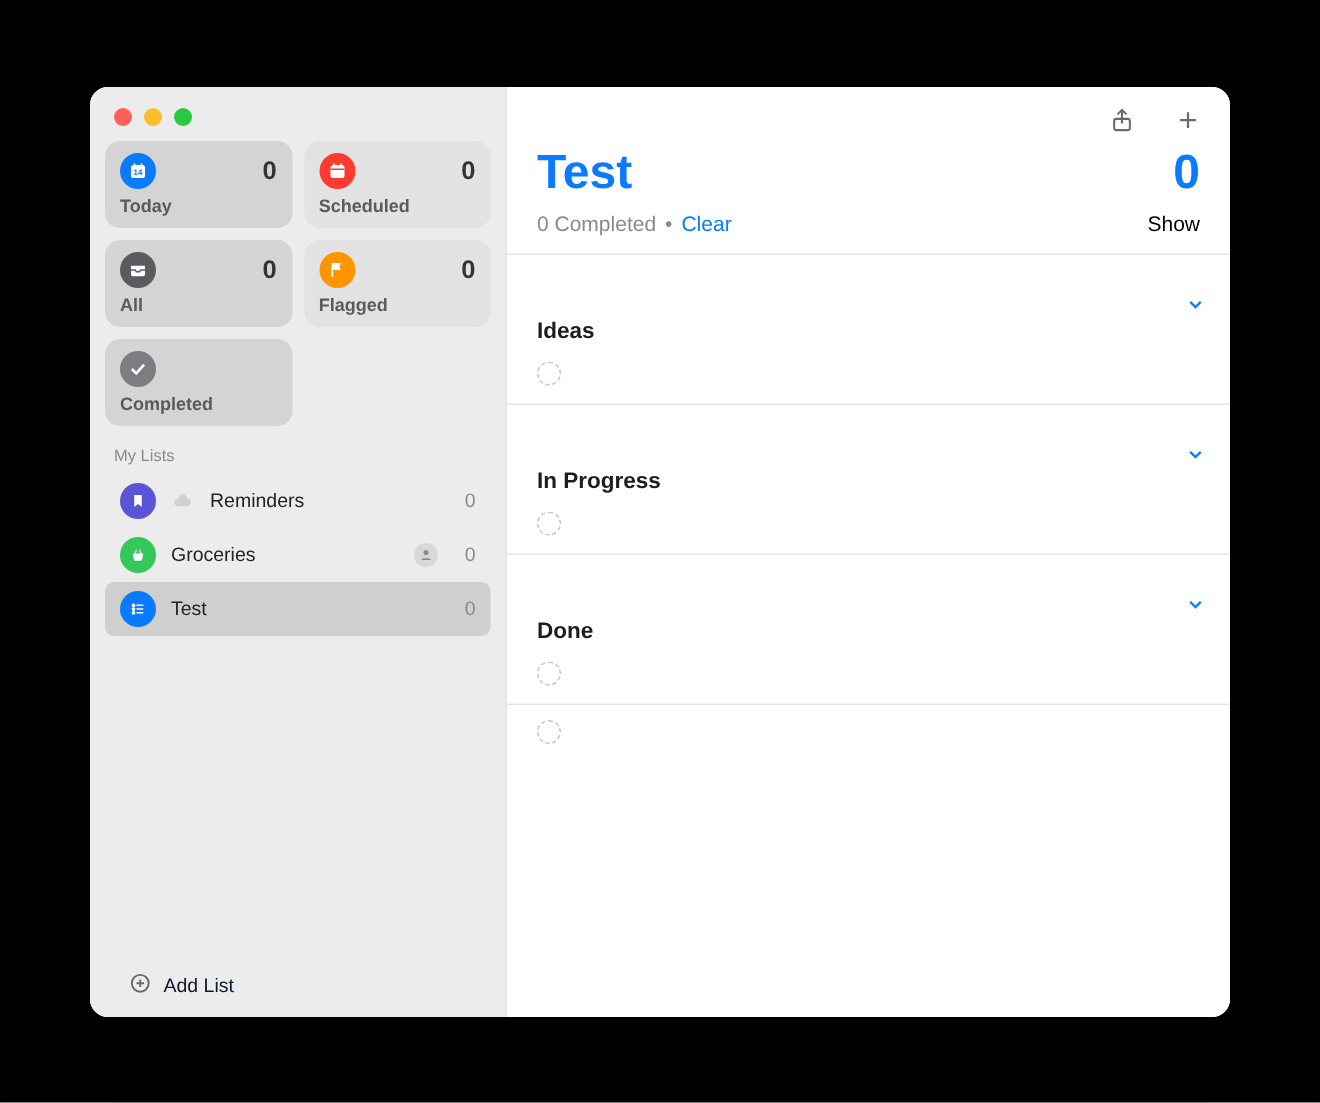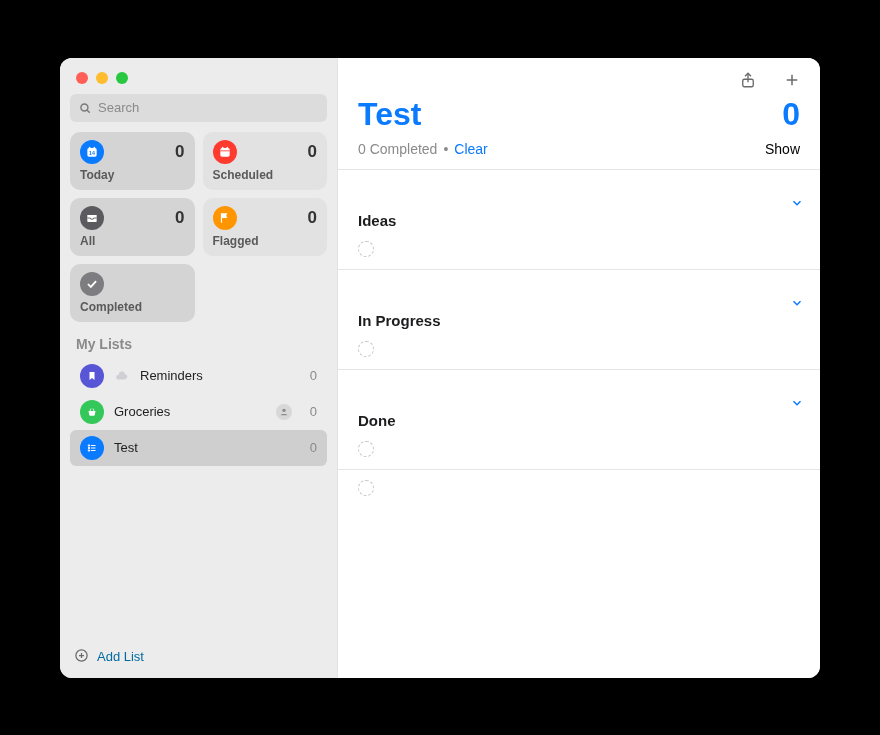--- a/index.html
+++ b/index.html
@@ -80,21 +80,21 @@
   .card .label { font-size: 12px; font-weight:600; color: #5a5a5a; margin-top: 4px; }
   .card.completed { grid-column: span 1; }
   .cardicon {
     width: 24px; height: 24px; border-radius: 50%;
     display: flex; align-items: center; justify-content: center;
     color: #fff;
   }
   .ic-svg { width: 14px; height: 14px; display:block; }
 
   .section-title {
-    font-size: 14px; color: #8a8a8a; font-weight: 700;
+    font-size: 11px; color: #8a8a8a; font-weight: 400;
     padding: 14px 16px 6px;
   }
 
   .list-items { padding: 0 10px; }
   .list-item {
     display: flex;
     align-items: center;
     gap: 10px;
     height: 36px;
     padding: 0 10px;
@@ -110,23 +110,23 @@
   .list-name { flex:1; font-size: 13px; color: #222; }
   .list-count { color: #8a8a8a; font-size: 13px; }
   .shared-badge {
     width:16px;height:16px;border-radius:50%;
     background:#d8d8d8;display:flex;align-items:center;justify-content:center;
   }
   .cloud-badge { width:16px;height:16px; display:flex;align-items:center;justify-content:center;}
 
   .sidebar-footer {
     margin-top: auto;
-    padding: 10px 14px 12px;
+    padding: 10px 26px 12px;
     display: flex; align-items: center; gap: 8px;
-    color: #0369a1; font-size: 13px;
+    color: #0f172a; font-size: 13px;
     cursor: pointer;
   }
 
   
   .main {
     flex: 1;
     background: #fff;
     display: flex;
     flex-direction: column;
   }
@@ -182,31 +182,20 @@
 <div class="window">
 
   <aside class="sidebar">
 
     <div class="traffic-lights">
       <div class="tl red"></div>
       <div class="tl yellow"></div>
       <div class="tl green"></div>
     </div>
 
-    <div class="search-wrap">
-      <div class="search">
-        <span>
-          <svg class="ic-svg" viewBox="0 0 24 24" fill="none" stroke="#7a7a7a" stroke-width="2.5">
-            <circle cx="11" cy="11" r="6"></circle>
-              <line x1="20" y1="20" x2="15.5" y2="15.5"></line>
-          </svg>
-        </span>
-        <input placeholder="Search" style="">
-      </div>
-    </div>
 
     <div class="cards">
 
       <div class="card">
         <div class="row">
           <span class="cardicon" style="background:#0a7aff">
             <svg class="ic-svg" viewBox="0 0 24 24" fill="#fff">
                 <rect x="4" y="5" width="16" height="15" rx="3"></rect>
                 <rect x="4" y="5" width="16" height="5" fill="#fff" opacity="0"></rect>
                 <rect x="7" y="3" width="2" height="4" rx="1" fill="#fff"></rect>

